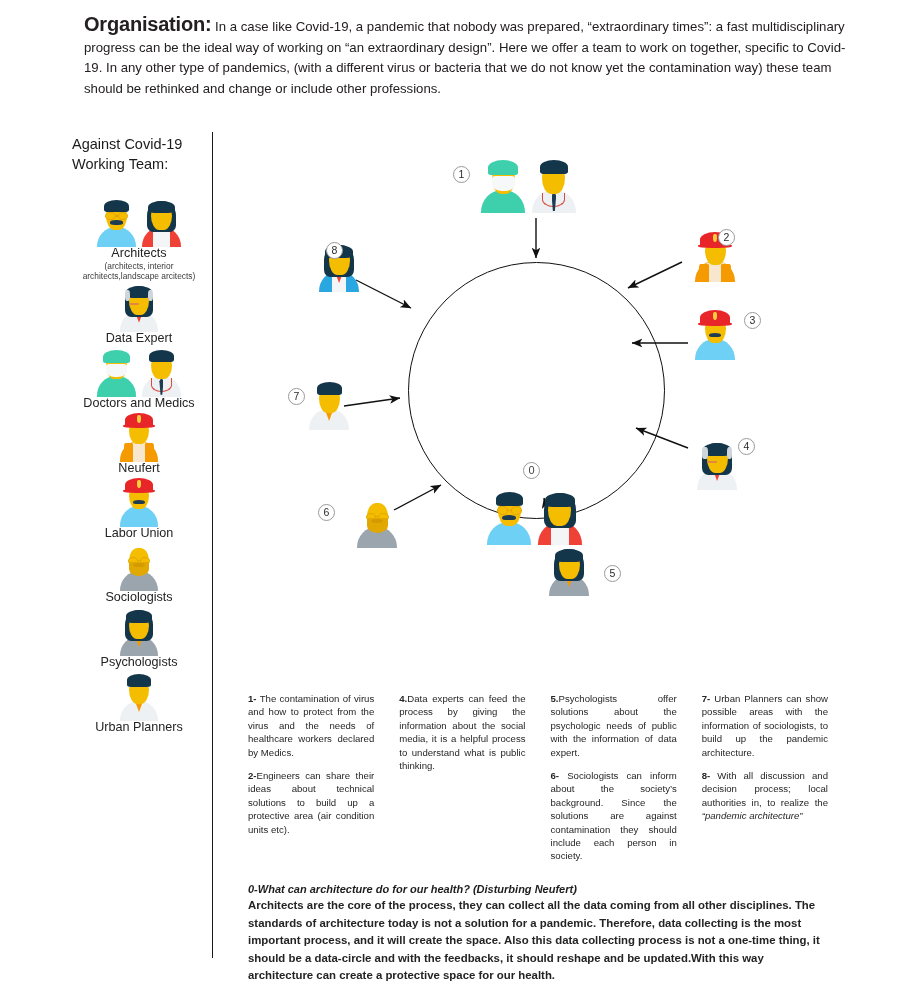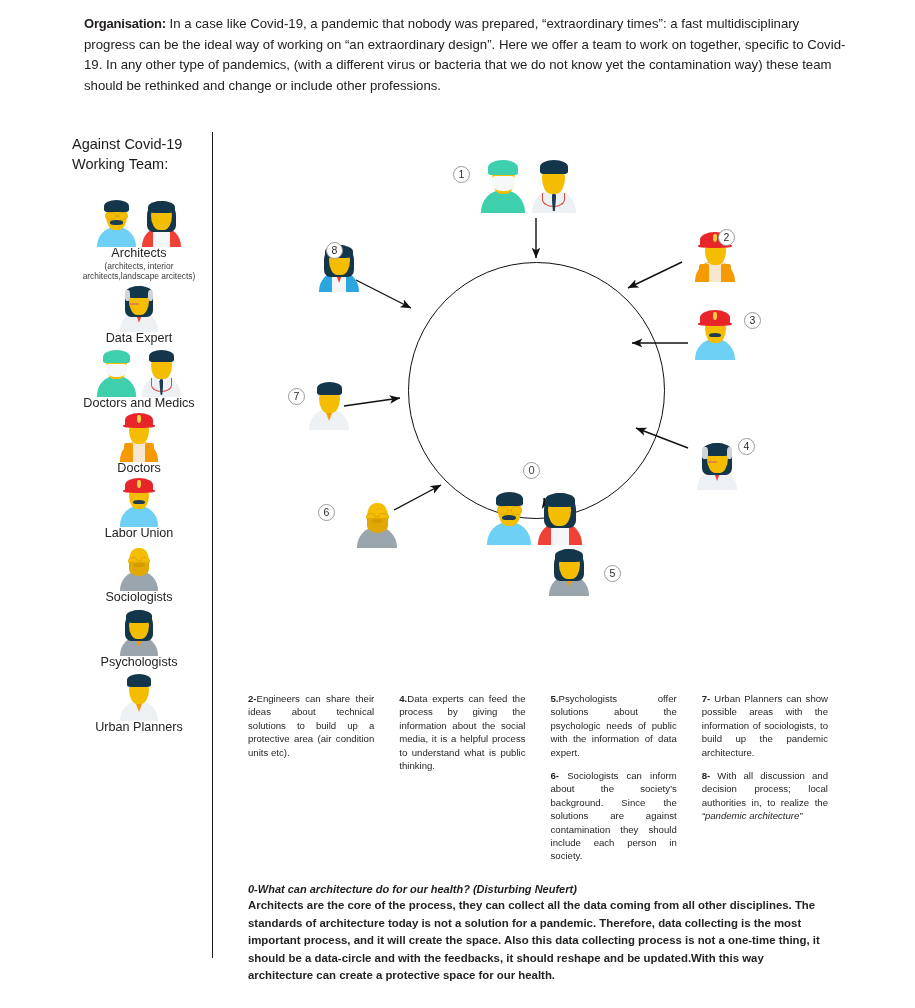--- a/index.html
+++ b/index.html
@@ -11,21 +11,21 @@
     overflow: hidden;
   }
   #page { position: relative; width: 915px; height: 1008px; }
 
   
   #intro {
     position: absolute; left: 84px; top: 14px; width: 762px;
     font-size: 13.2px; line-height: 20.5px; color: #242021;
     text-align: left;
   }
-  #intro .lead { font-size: 13px; font-weight: 700; letter-spacing: -0.2px; }
+  #intro .lead { font-size: 20px; font-weight: 700; letter-spacing: -0.2px; }
 
   
   #divider {
     position: absolute; left: 212px; top: 132px;
     width: 1px; height: 826px; background: #1a1a1a;
   }
 
   
   #sidebar { position: absolute; left: 72px; top: 134px; width: 134px; }
   #sidebar .side-title {
@@ -177,21 +177,21 @@
               <span class="vest" style="left: 11.22px; top: 29.58px; width: 22.44px; height: 19.38px; background: rgb(247, 231, 207); border-radius: 30% 30% 0px 0px;"></span>
               <span class="vest" style="left: 7.14px; top: 30.6px; width: 9.18px; height: 18.36px; background: rgb(245, 154, 0); border-radius: 20% 10% 0px 0px;"></span>
               <span class="vest" style="left: 28.56px; top: 30.6px; width: 9.18px; height: 18.36px; background: rgb(245, 154, 0); border-radius: 10% 20% 0px 0px;"></span>
               <span class="head" style="left: 12.24px; top: 5.1px; width: 20.4px; height: 26.52px; background: rgb(245, 189, 0);"></span>
               <span class="hair" style="left: 12.24px; top: 6.12px; width: 20.4px; height: 8.16px; background: rgb(20, 54, 74); border-radius: 50% 50% 0px 0px;"></span>
               <span class="hat" style="left: 8.16px; top: 0px; width: 28.56px; height: 14.28px; background: rgb(232, 38, 42); border-radius: 52% 52% 6% 6%;"></span>
               <span class="hat" style="left: 6.12px; top: 11.22px; width: 32.64px; height: 4.08px; background: rgb(232, 38, 42); border-radius: 40%;"></span>
               <span class="hat" style="left: 20.4px; top: 2.04px; width: 4.08px; height: 8.16px; background: rgb(247, 207, 62); border-radius: 40% 40% 50% 50%;"></span>
             </span>
           </span>
-          <div class="r-label">Doctors</div>
+          <div class="r-label">Neufert</div>
         </div>
         <div class="roster-item">
           <span class="av-row">
             <span class="av" style="width: 44.88px; height: 46.92px;">
               <span class="body" style="left: 3.06px; top: 28.56px; width: 38.76px; height: 20.4px; background: rgb(111, 208, 245); border-radius: 48% 48% 0px 0px / 96% 96% 0px 0px;"></span>
               <span class="vest" style="left: 13.26px; top: 29.58px; width: 18.36px; height: 19.38px; background: rgb(111, 208, 245); border-radius: 28% 28% 0px 0px;"></span>
               <span class="head" style="left: 12.24px; top: 5.1px; width: 20.4px; height: 26.52px; background: rgb(245, 189, 0);"></span>
               <span class="hair" style="left: 12.24px; top: 6.12px; width: 20.4px; height: 8.16px; background: rgb(20, 54, 74); border-radius: 50% 50% 0px 0px;"></span>
               <span class="hat" style="left: 8.16px; top: 0px; width: 28.56px; height: 14.28px; background: rgb(232, 38, 42); border-radius: 52% 52% 6% 6%;"></span>
               <span class="hat" style="left: 6.12px; top: 11.22px; width: 32.64px; height: 4.08px; background: rgb(232, 38, 42); border-radius: 40%;"></span>
@@ -292,20 +292,21 @@
 
     <div class="node" id="node-7" style="left:80px; top:240px;"><span class="av-row"><span class="av" style="width: 46.2px; height: 48.3px;"><span class="body" style="left: 3.15px; top: 29.4px; width: 39.9px; height: 21px; background: rgb(238, 241, 243); border-radius: 48% 48% 0px 0px / 96% 96% 0px 0px;"></span><span class="collar" style="left: 18.9px; top: 29.4px; width: 8.4px; height: 11.55px; background: rgb(245, 154, 0); clip-path: polygon(0px 0px, 100% 0px, 50% 100%);"></span><span class="head" style="left: 12.6px; top: 5.25px; width: 21px; height: 27.3px; background: rgb(245, 189, 0);"></span><span class="hair" style="left: 10.5px; top: 2.1px; width: 25.2px; height: 12.6px; background: rgb(20, 54, 74); border-radius: 54% 54% 20% 20%;"></span></span></span></div>
     <div class="circ-num" style="left:62px; top:248px;">7</div>
 
     <div class="node" id="node-8" style="left:90px; top:102px;"><span class="av-row"><span class="av" style="width: 46.2px; height: 48.3px;"><span class="body" style="left: 3.15px; top: 29.4px; width: 39.9px; height: 21px; background: rgb(42, 167, 224); border-radius: 48% 48% 0px 0px / 96% 96% 0px 0px;"></span><span class="vest" style="left: 15.75px; top: 30.45px; width: 14.7px; height: 19.95px; background: rgb(243, 245, 246); border-radius: 24% 24% 0px 0px;"></span><span class="collar" style="left: 18.9px; top: 29.4px; width: 8.4px; height: 11.55px; background: rgb(239, 65, 54); clip-path: polygon(0px 0px, 100% 0px, 50% 100%);"></span><span class="hair" style="left: 8.4px; top: 3.15px; width: 29.4px; height: 31.5px; background: rgb(20, 54, 74); border-radius: 48% 48% 22% 22%;"></span><span class="head" style="left: 12.6px; top: 5.25px; width: 21px; height: 27.3px; background: rgb(245, 189, 0);"></span><span class="hair" style="left: 9.45px; top: 3.15px; width: 27.3px; height: 12.6px; background: rgb(20, 54, 74); border-radius: 52% 52% 26% 26%;"></span></span></span></div>
     <div class="circ-num" style="left:100px; top:102px;">8</div>
   </div>
 
   <div id="cols">
       <div class="col">
+        <p><b>1-</b><span> The contamination of virus and how to protect from the virus and the needs of healthcare workers declared by Medics.</span></p>
         <p><b>2-</b><span>Engineers can share their ideas about technical solutions to build up a protective area (air condition units etc).</span></p>
       </div>
       <div class="col">
         <p><b>4.</b><span>Data experts can feed the process by giving the information about the social media, it is a helpful process to understand what is public thinking.</span></p>
       </div>
       <div class="col">
         <p><b>5.</b><span>Psychologists offer solutions about the psychologic needs of public with the information of data expert.</span></p>
         <p><b>6-</b><span> Sociologists can inform about the society’s background. Since the solutions are against contamination they should include each person in society.</span></p>
       </div>
       <div class="col">

